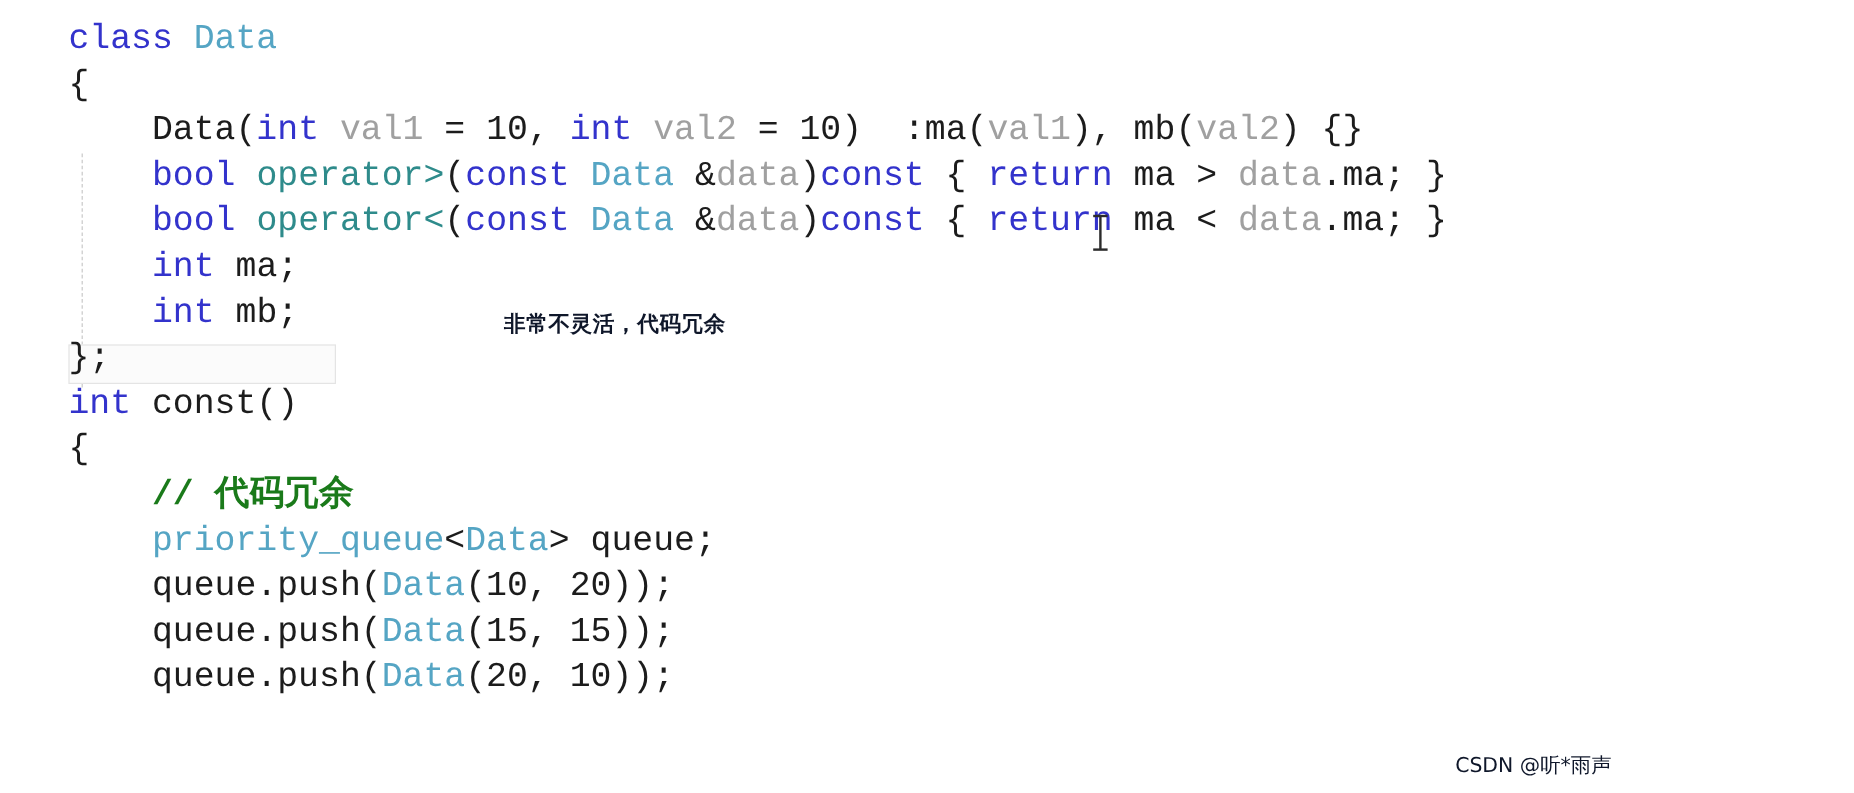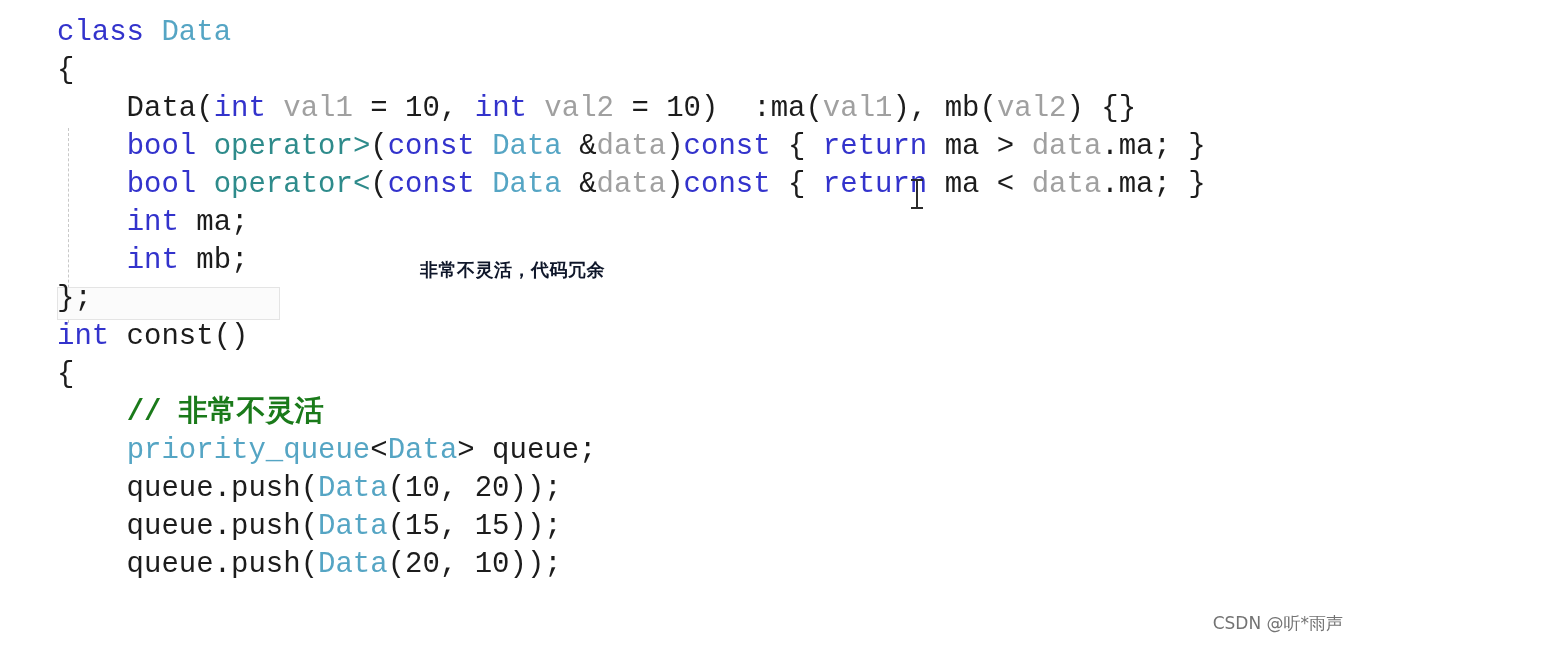--- a/index.html
+++ b/index.html
@@ -103,24 +103,24 @@
     width: 12px; height: 2px;
     background: #2b2b2b;
   }
   #text-cursor .bar-top { top: 2px; }
   #text-cursor .bar-bot { bottom: 2px; }
 
   
   #watermark {
     position: absolute;
     right: 14px;
-    bottom: 26px;
+    bottom: 12px;
     font-family: "DejaVu Sans", "Liberation Sans", sans-serif;
     font-size: 17px;
-    color: #737373;
+    color: #0f172a;
     white-space: nowrap;
     margin-left: 48px;
   }
 </style>
 </head>
 <body>
 
 <div id="root">
 
   <div id="code">
@@ -133,21 +133,21 @@
         <div class="line"><span class="kw">class</span><span class="plain"> </span><span class="type">Data</span></div>
         <div class="line"><span class="plain">{</span></div>
         <div class="line"><span class="plain">    Data(</span><span class="kw">int</span><span class="plain"> </span><span class="param">val1</span><span class="plain"> = </span><span class="num">10</span><span class="plain">, </span><span class="kw">int</span><span class="plain"> </span><span class="param">val2</span><span class="plain"> = </span><span class="num">10</span><span class="plain">)  :ma(</span><span class="param">val1</span><span class="plain">), mb(</span><span class="param">val2</span><span class="plain">) {}</span></div>
         <div class="line"><span class="plain">    </span><span class="kw">bool</span><span class="plain"> </span><span class="op">operator&gt;</span><span class="plain">(</span><span class="kw">const</span><span class="plain"> </span><span class="type">Data</span><span class="plain"> &amp;</span><span class="param">data</span><span class="plain">)</span><span class="kw">const</span><span class="plain"> { </span><span class="kw">return</span><span class="plain"> ma &gt; </span><span class="param">data</span><span class="plain">.ma; }</span></div>
         <div class="line"><span class="plain">    </span><span class="kw">bool</span><span class="plain"> </span><span class="op">operator&lt;</span><span class="plain">(</span><span class="kw">const</span><span class="plain"> </span><span class="type">Data</span><span class="plain"> &amp;</span><span class="param">data</span><span class="plain">)</span><span class="kw">const</span><span class="plain"> { </span><span class="kw">return</span><span class="plain"> ma &lt; </span><span class="param">data</span><span class="plain">.ma; }</span></div>
         <div class="line"><span class="plain">    </span><span class="kw">int</span><span class="plain"> ma;</span></div>
         <div class="line"><span class="plain">    </span><span class="kw">int</span><span class="plain"> mb;</span></div>
         <div class="line"><span class="plain">};</span></div>
         <div class="line"><span class="kw">int</span><span class="plain"> const()</span></div>
         <div class="line"><span class="plain">{</span></div>
-        <div class="line"><span class="plain">    </span><span class="comment">// 非常不灵活</span></div>
+        <div class="line"><span class="plain">    </span><span class="comment">// 代码冗余</span></div>
         <div class="line"><span class="plain">    </span><span class="type">priority_queue</span><span class="plain">&lt;</span><span class="type">Data</span><span class="plain">&gt; queue;</span></div>
         <div class="line"><span class="plain">    queue.push(</span><span class="type">Data</span><span class="plain">(</span><span class="num">10</span><span class="plain">, </span><span class="num">20</span><span class="plain">));</span></div>
         <div class="line"><span class="plain">    queue.push(</span><span class="type">Data</span><span class="plain">(</span><span class="num">15</span><span class="plain">, </span><span class="num">15</span><span class="plain">));</span></div>
         <div class="line"><span class="plain">    queue.push(</span><span class="type">Data</span><span class="plain">(</span><span class="num">20</span><span class="plain">, </span><span class="num">10</span><span class="plain">));</span></div>
       </div>
   </div>
 
   <div id="annotation">非常不灵活，代码冗余</div>
 
   <div id="text-cursor" style="left: 911px; top: 177px;">

